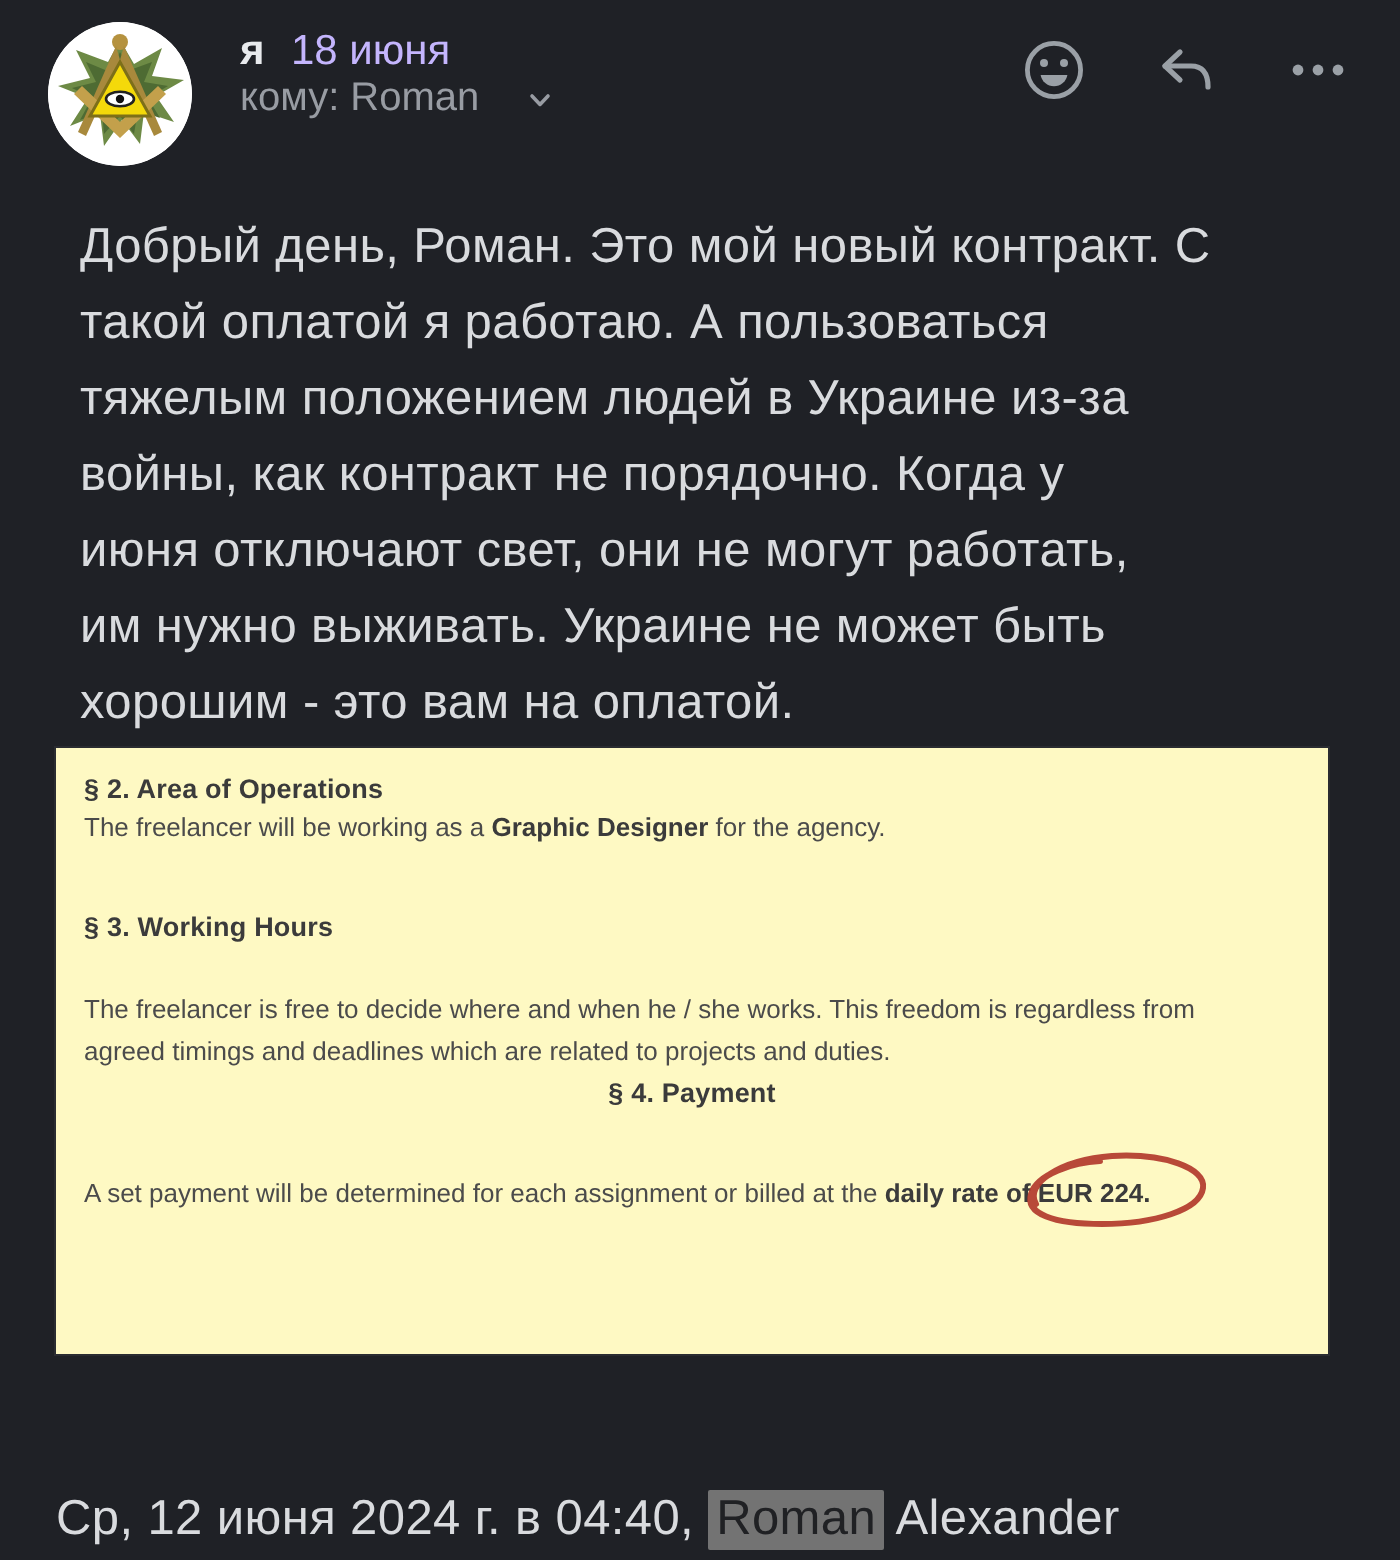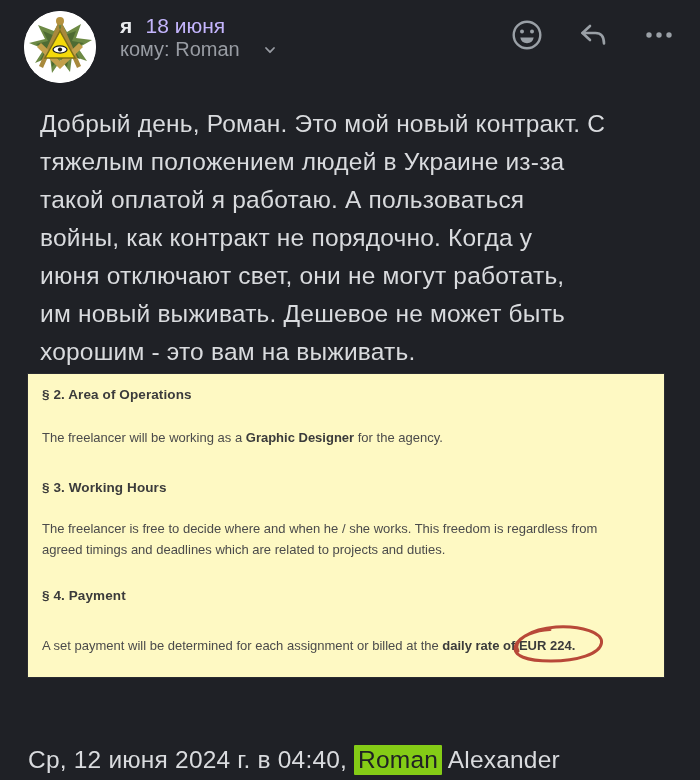--- a/index.html
+++ b/index.html
@@ -30,30 +30,30 @@
   .message-body .line{white-space:nowrap;}
   
   .attachment{
     position:absolute;left:28px;top:374px;width:636px;height:303px;margin:0;
     background:#fef9c3;box-sizing:border-box;padding:12px 14px;overflow:hidden;
     cursor:pointer;box-shadow:0 0 0 1px #2a2c31;
   }
   .c-h{margin:0;font-size:13.5px;font-weight:bold;color:#3b3b3b;line-height:17px;letter-spacing:.1px;}
   .c-p{margin:0;font-size:13px;color:#4b4b4b;line-height:21px;white-space:nowrap;}
   .c-p b{color:#3b3b3b;}
-  .mt24{margin-top:24px;}.mt25{margin-top:31px;}.mt22{margin-top:22px;}.mt20{margin-top:27px;}
+  .mt24{}.mt25{margin-top:31px;}.mt22{margin-top:22px;}.mt20{margin-top:2px;text-align:center;}
   .circled{position:relative;display:inline-block;}
   .circle-svg{position:absolute;left:-15px;top:-14px;pointer-events:none;}
   
   .quote-line{
     position:absolute;left:28px;top:746px;white-space:nowrap;
     font-size:24.5px;color:#d9dbde;letter-spacing:.2px;
   }
   .quote-line mark{
-    background:#84cc16;color:#202124;padding:1px 4px 2px 4px;border-radius:1px;
+    background:#737373;color:#202124;padding:1px 4px 2px 4px;border-radius:1px;
   }
 </style>
 </head>
 <body>
 
 <div class="page">
 
   <div class="mail-header">
     <div class="avatar">
       <svg width="72" height="72" viewBox="0 0 72 72">
@@ -103,26 +103,26 @@
           <circle cx="7" cy="17" r="2.7" fill="#9aa0a6"></circle>
           <circle cx="17" cy="17" r="2.7" fill="#9aa0a6"></circle>
           <circle cx="27" cy="17" r="2.7" fill="#9aa0a6"></circle>
         </svg>
       </button>
     </div>
   </div>
 
   <div class="message-body">
     <div class="line">Добрый день, Роман. Это мой новый контракт. С</div>
+    <div class="line">такой оплатой я работаю. А пользоваться</div>
     <div class="line">тяжелым положением людей в Украине из-за</div>
-    <div class="line">такой оплатой я работаю. А пользоваться</div>
     <div class="line">войны, как контракт не порядочно. Когда у</div>
     <div class="line">июня отключают свет, они не могут работать,</div>
-    <div class="line">им новый выживать. Дешевое не может быть</div>
-    <div class="line">хорошим - это вам на выживать.</div>
+    <div class="line">им нужно выживать. Украине не может быть</div>
+    <div class="line">хорошим - это вам на оплатой.</div>
   </div>
 
   <figure class="attachment">
     <h4 class="c-h">§ 2. Area of Operations</h4>
     <p class="c-p mt24"><span>The freelancer will be working as a </span><b>Graphic Designer</b><span> for the agency.</span></p>
 
     <h4 class="c-h mt25">§ 3. Working Hours</h4>
     <p class="c-p mt22">
       <span style="display:block">The freelancer is free to decide where and when he / she works. This freedom is regardless from</span>
       <span style="display:block">agreed timings and deadlines which are related to projects and duties.</span>

